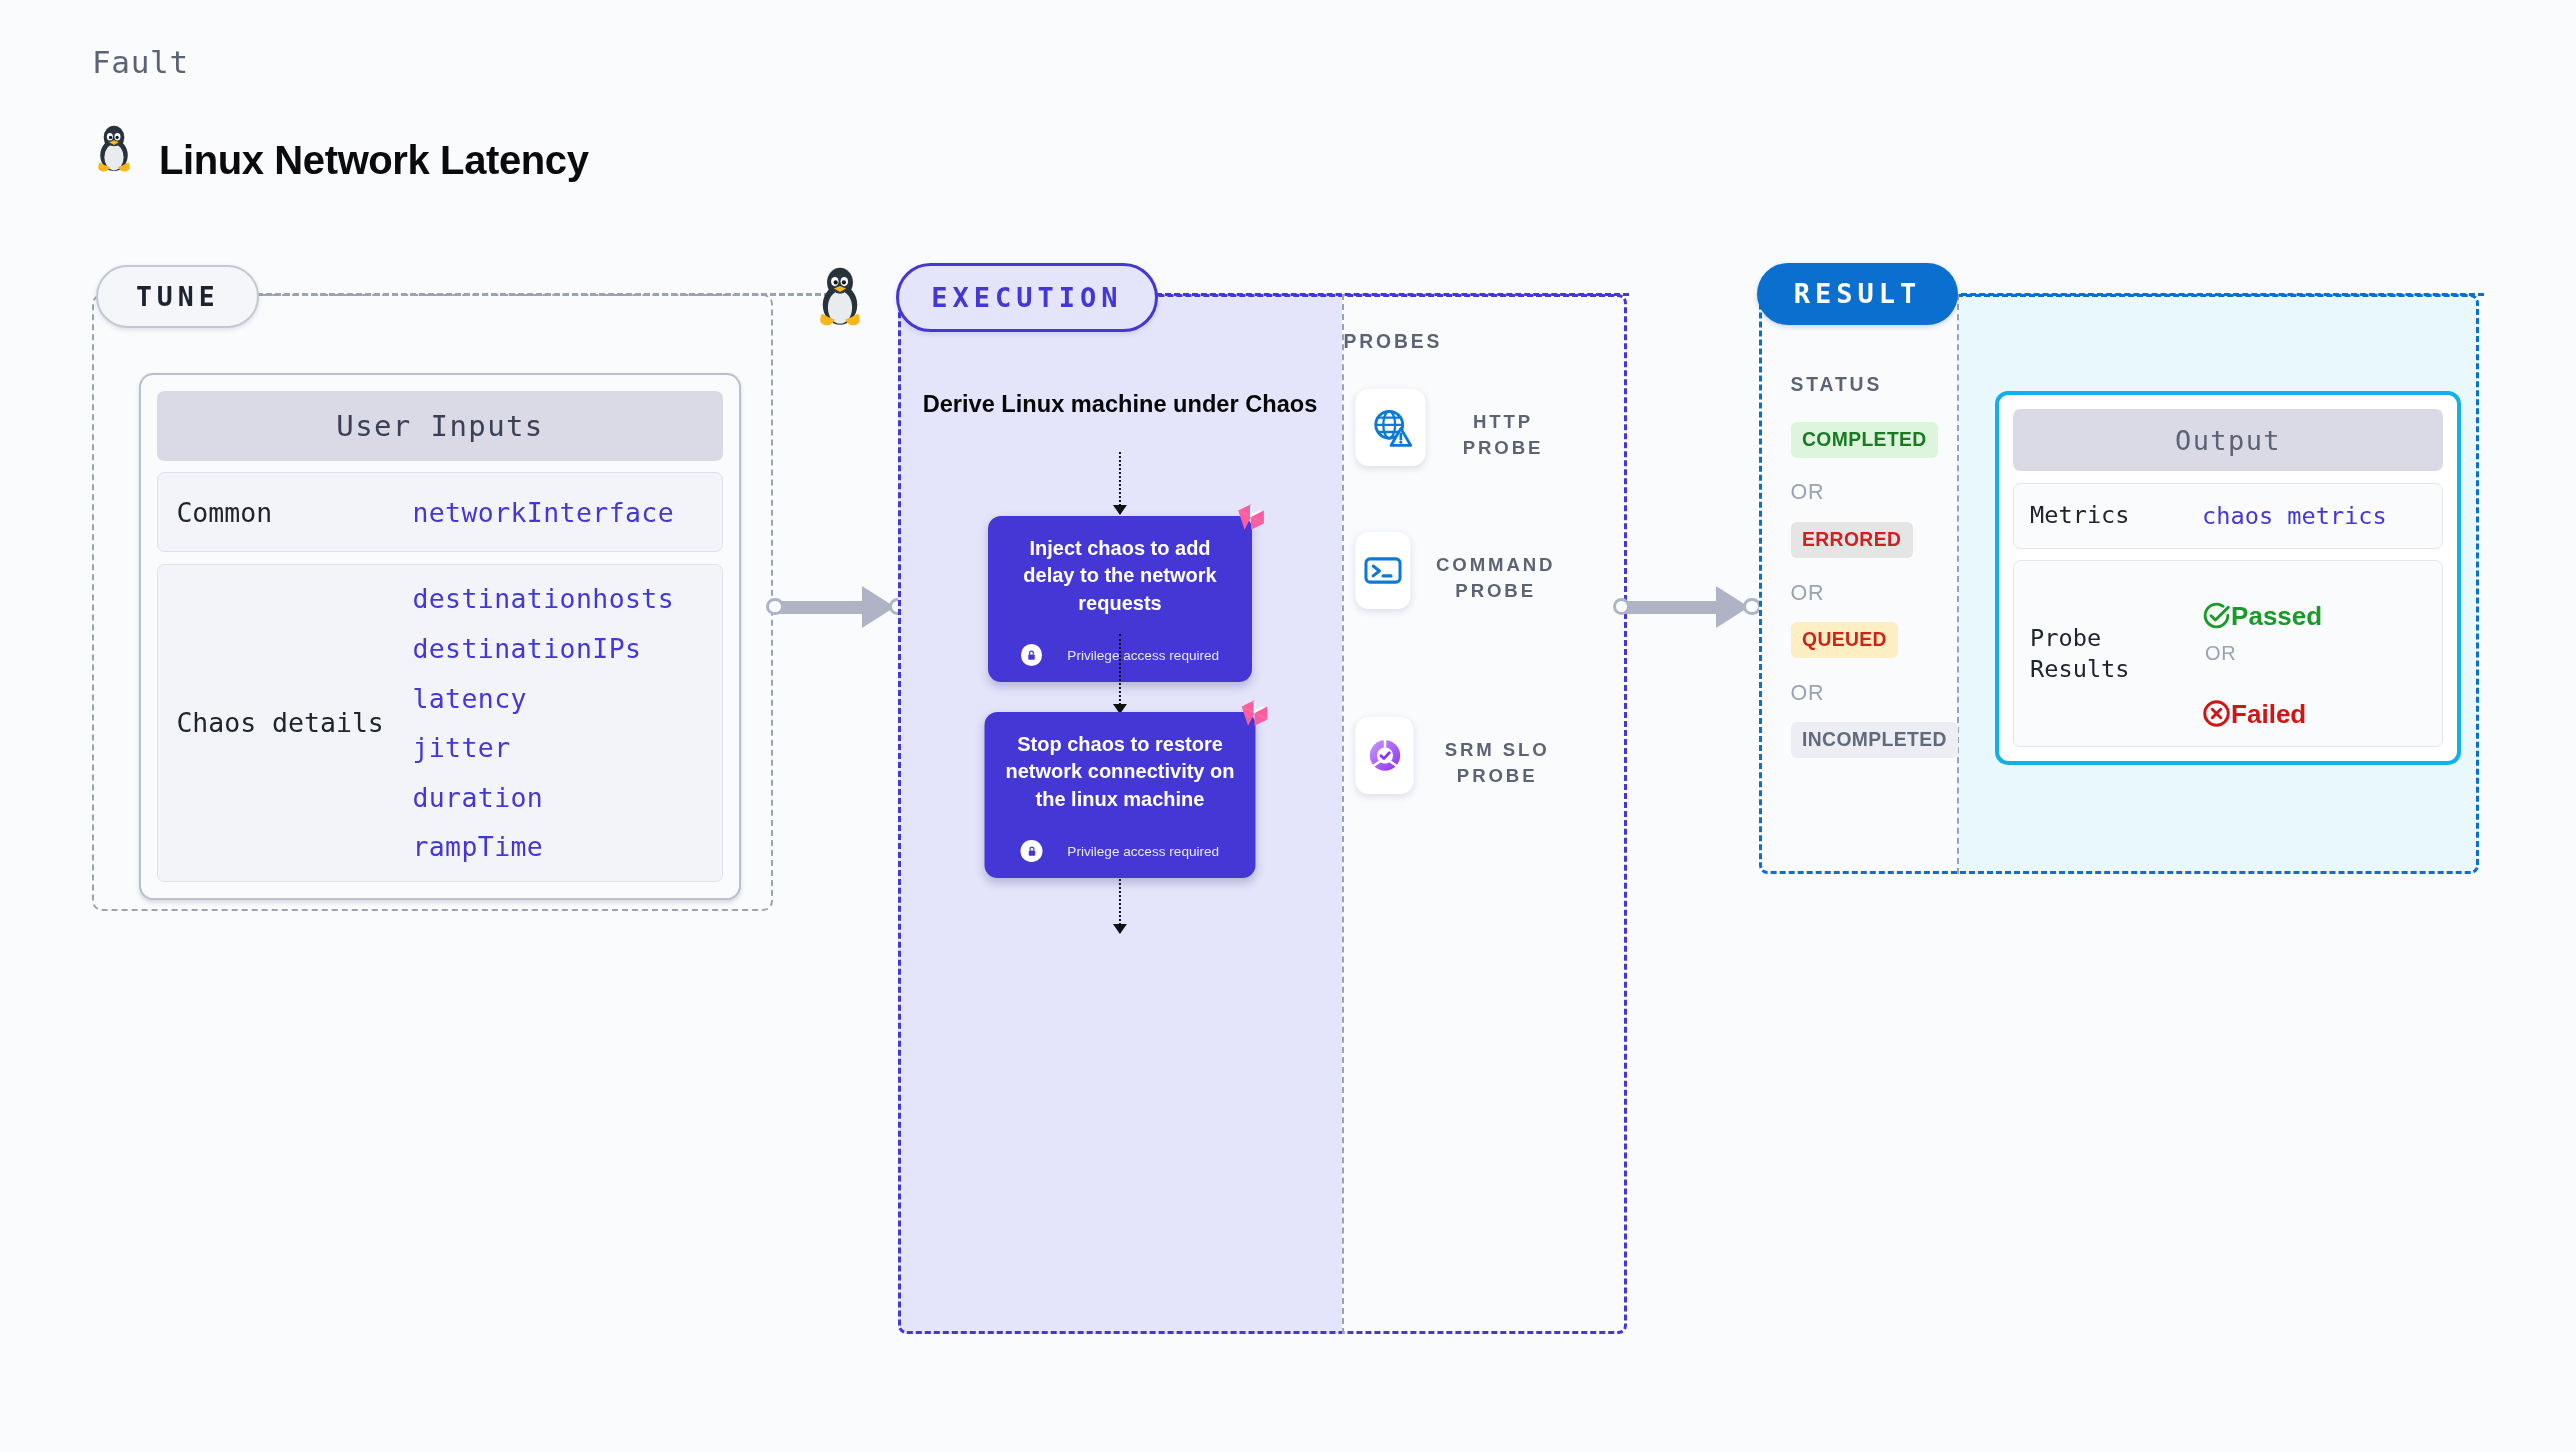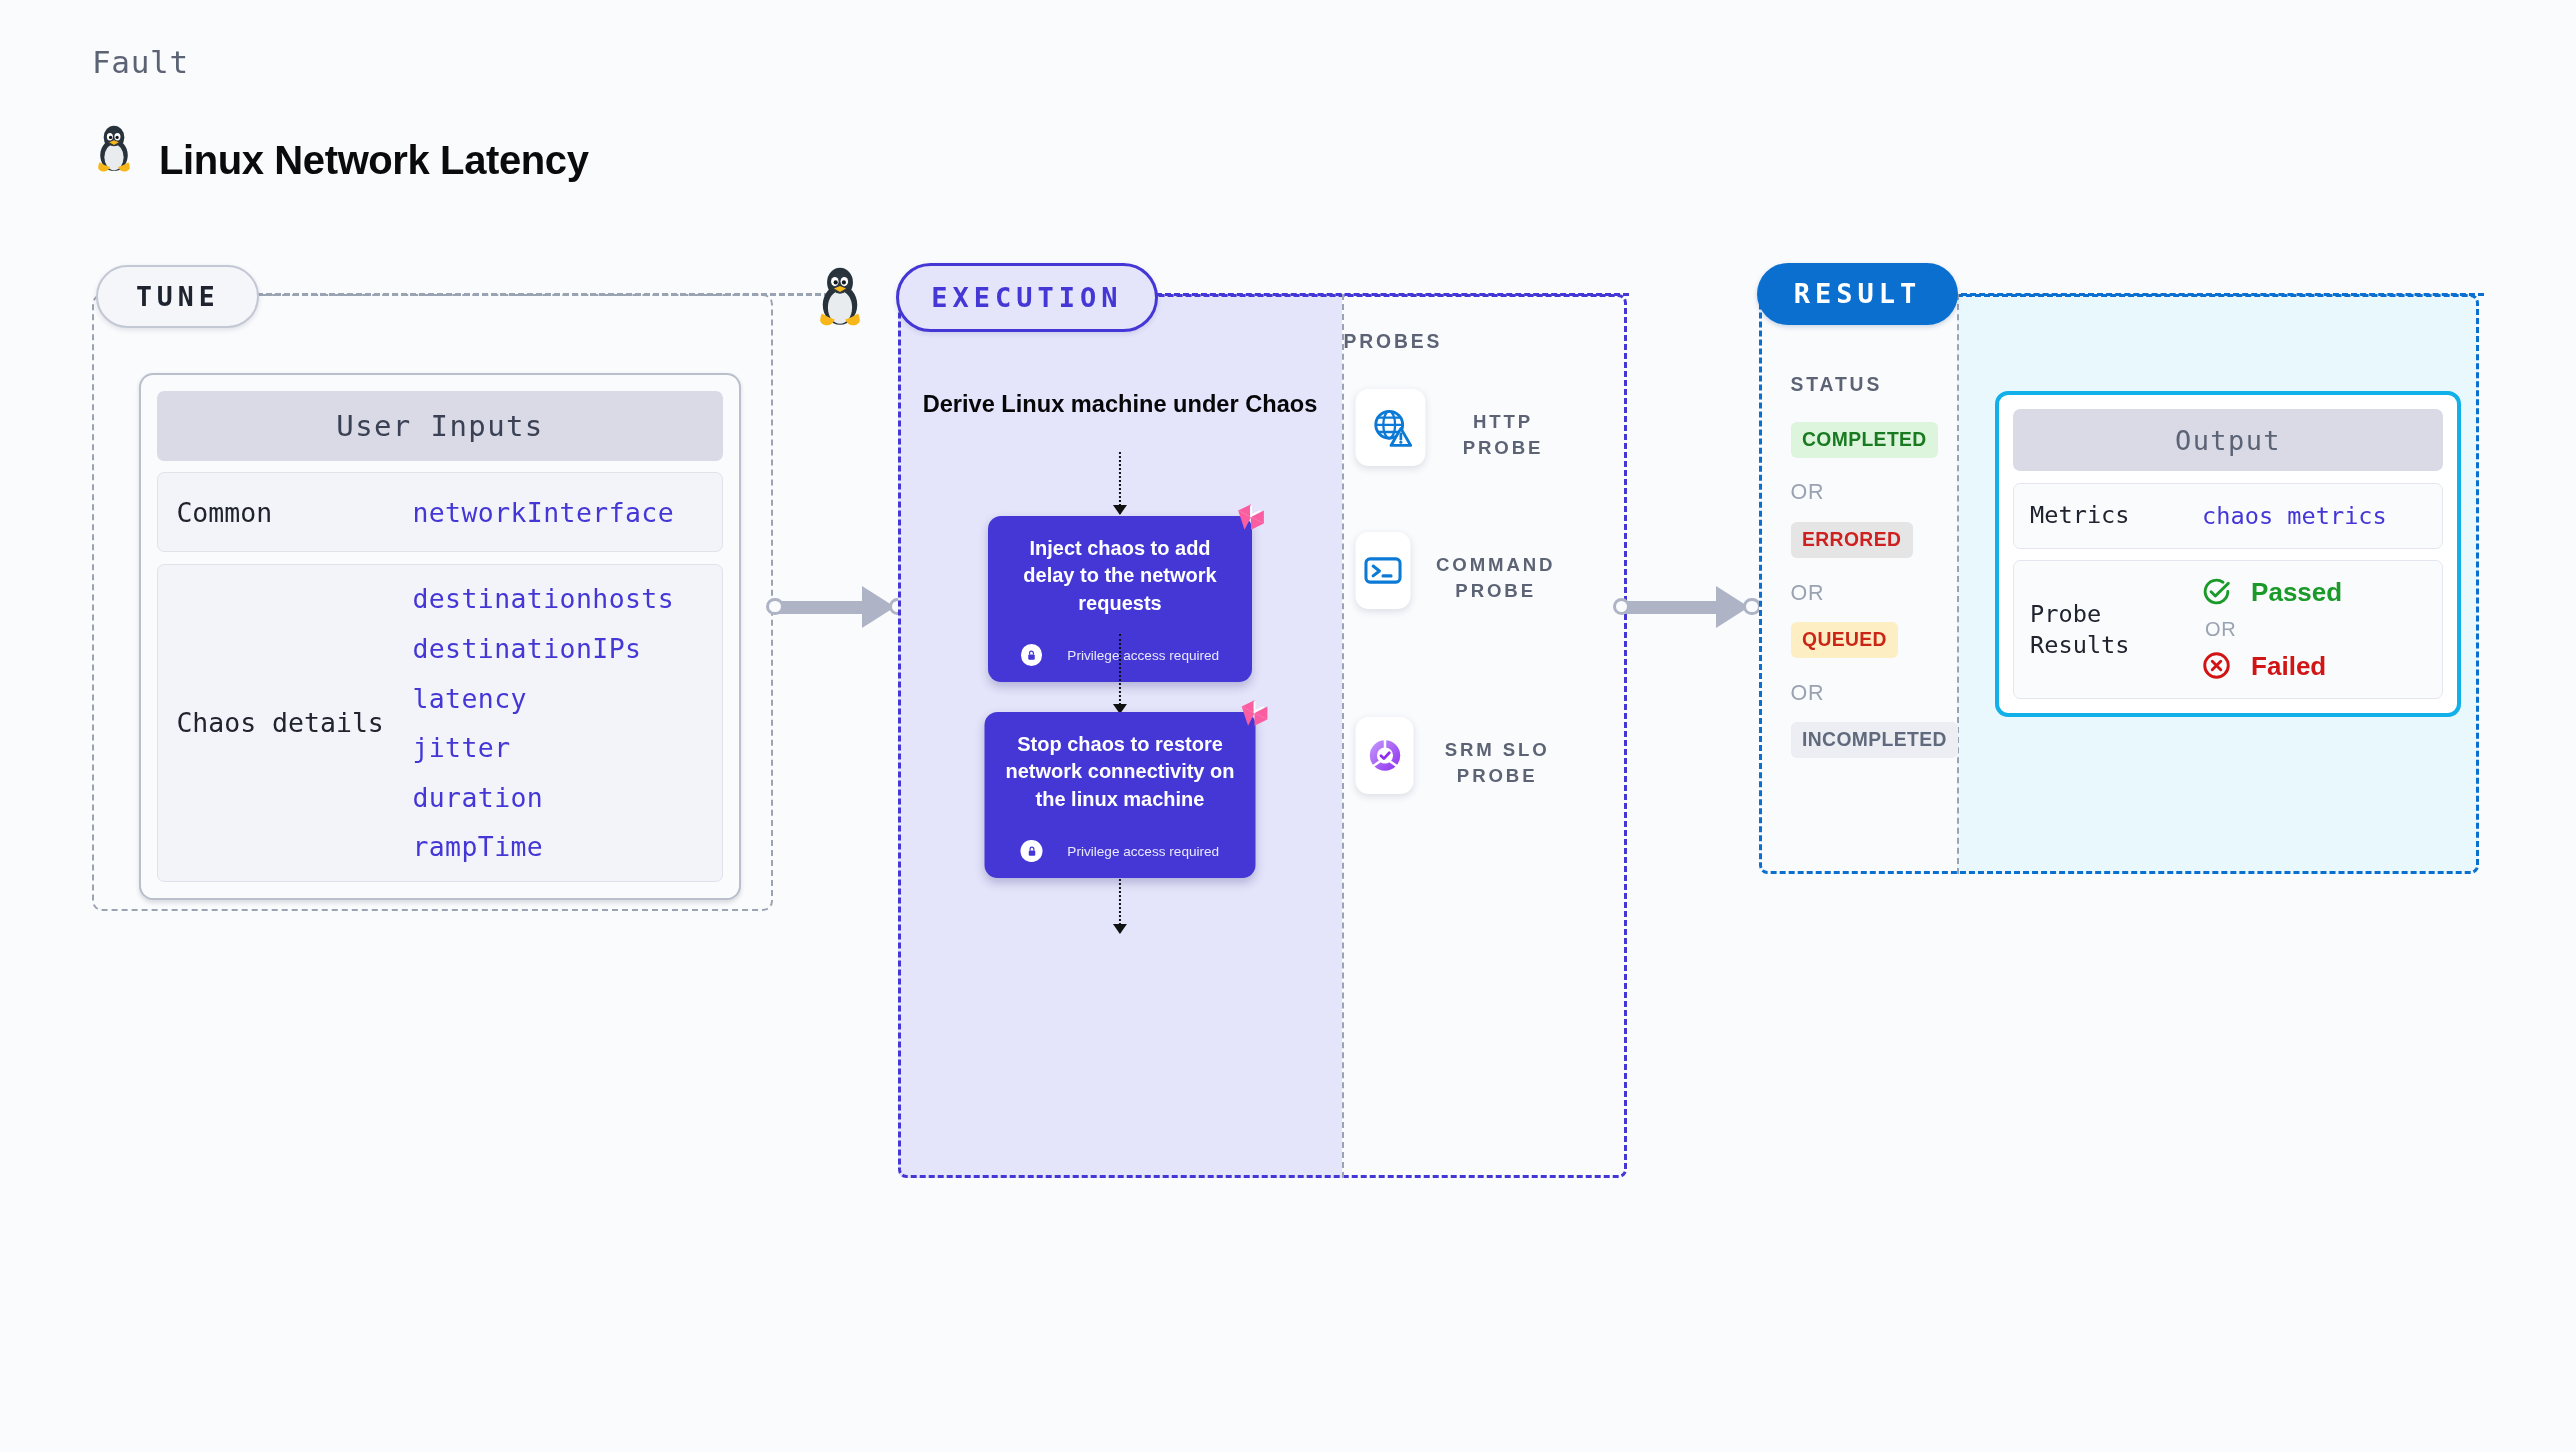--- a/index.html
+++ b/index.html
@@ -72,21 +72,21 @@
     font-family:"DejaVu Sans Mono","Liberation Mono",monospace;
     font-size:26.5px;color:#20242f;width:236px;flex:none;line-height:1.25;
   }
   .row-values{display:flex;flex-direction:column;gap:18.6px;}
   .row-value{
     font-family:"DejaVu Sans Mono","Liberation Mono",monospace;
     font-size:26.5px;color:#4437d6;letter-spacing:0.4px;
   }
 
   
-  #exec-section{position:absolute;left:898px;top:294px;width:729px;height:884px;}
+  #exec-section{position:absolute;left:898px;top:294px;width:729px;height:1040px;}
   #exec-dashed{
     position:absolute;inset:0;border:3.6px dashed #4437d6;border-radius:8.6px;
   }
   #exec-bg{
     position:absolute;left:0;top:0;width:444px;height:100%;
     background:#e4e4fa;border-radius:7.2px 0 0 7.2px;
   }
   #probes-divider{
     position:absolute;left:444px;top:0;height:100%;width:0;
     border-left:2.9px dashed #9aa3b2;
@@ -243,21 +243,21 @@
   }
   .out-label{
     font-family:"DejaVu Sans Mono","Liberation Mono",monospace;
     font-size:23.6px;color:#20242f;width:172px;flex:none;line-height:1.3;
   }
   .out-value{
     font-family:"DejaVu Sans Mono","Liberation Mono",monospace;
     font-size:23.6px;color:#4437d6;
   }
   .probe-res{display:flex;flex-direction:column;gap:10px;}
-  .pr-line{display:flex;align-items:flex-end;gap:20px;}
+  .pr-line{display:flex;align-items:flex-end;gap:0;margin-top:24px;}
   .pr-text{font-size:26px;font-weight:bold;}
   .pr-pass{color:#1a9a28;}
   .pr-fail{color:#d11414;}
   .pr-or{font-size:20px;color:#9aa3b2;letter-spacing:0.7px;padding-left:2.9px;}
 
   
   .connector{position:absolute;height:43px;}
   .connector .bar{
     position:absolute;left:7.2px;top:15px;height:13px;background:#aeb3c6;
   }

